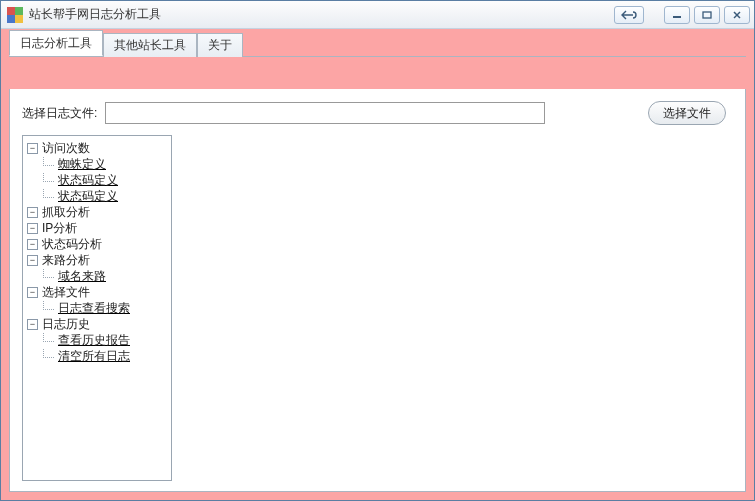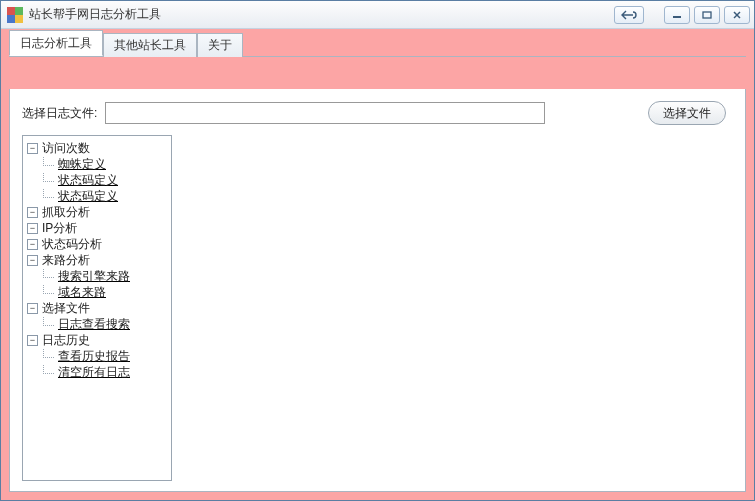--- a/index.html
+++ b/index.html
@@ -242,23 +242,20 @@
                   <span class="node-label">状态码分析</span>
                 </div>
               </li>
               <li class="node">
                 <div class="node-row">
                   <span class="expander">−</span>
                   <span class="node-label">来路分析</span>
                 </div>
                 <ul class="children">
                   <li class="leaf">
-                    <span class="leaf-label">搜索引擎来路</span>
-                  </li>
-                  <li class="leaf">
                     <span class="leaf-label">域名来路</span>
                   </li>
                 </ul>
               </li>
               <li class="node">
                 <div class="node-row">
                   <span class="expander">−</span>
                   <span class="node-label">选择文件</span>
                 </div>
                 <ul class="children">

